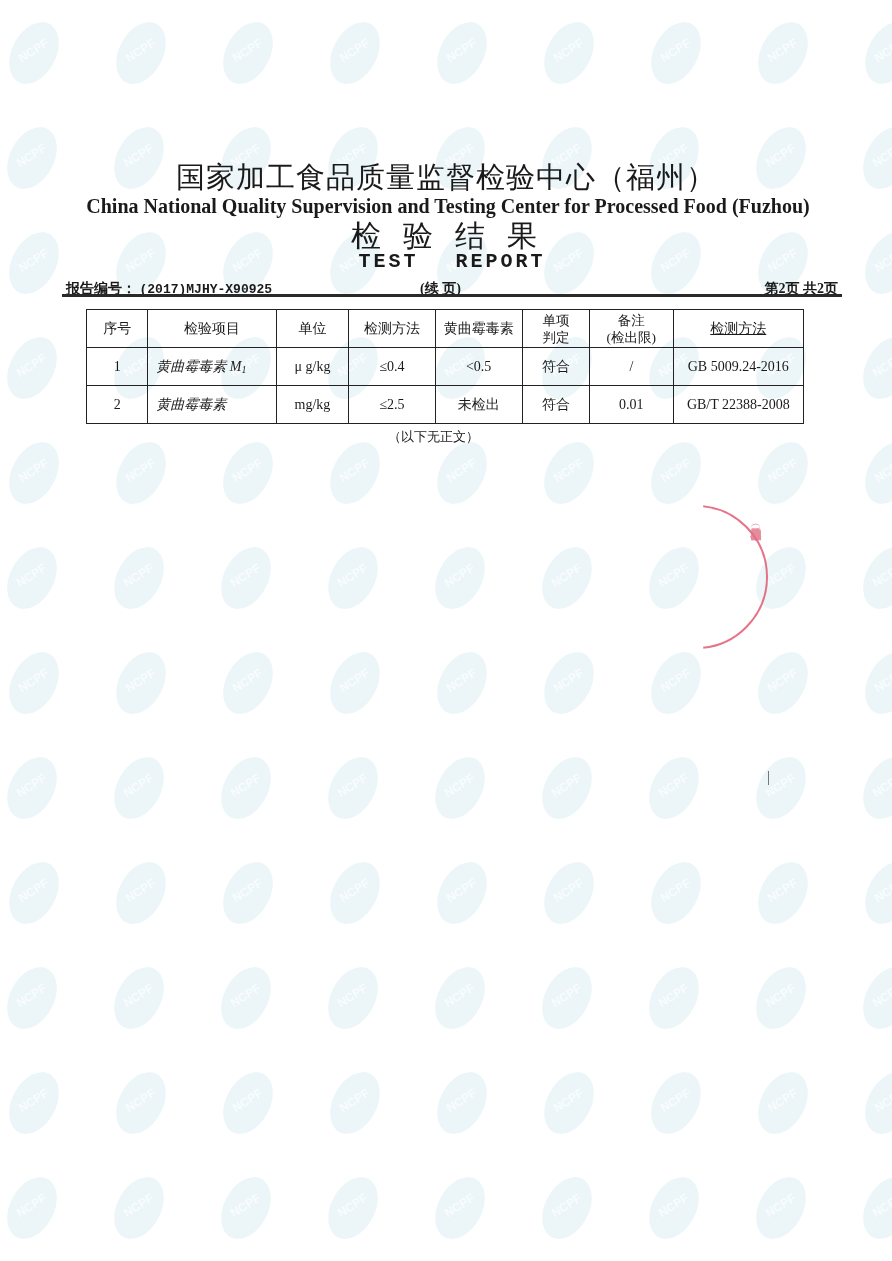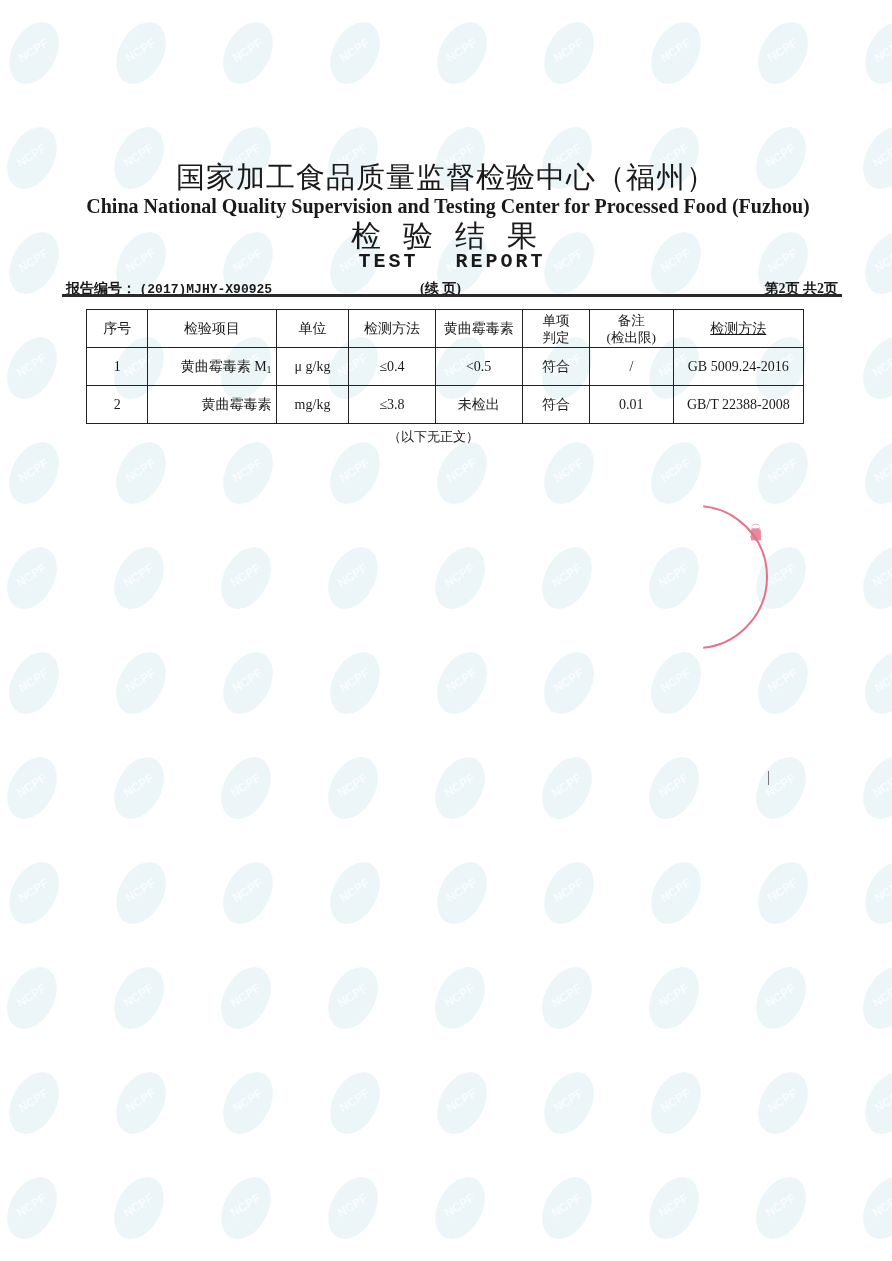--- a/index.html
+++ b/index.html
@@ -60,21 +60,21 @@
       position: absolute; top: 309px; left: 86px; width: 718px;
       border-collapse: collapse; font-size: 14px;
       font-family: "Liberation Serif", serif;
     }
     table.results th, table.results td {
       border: 1.5px solid #222; text-align: center; font-weight: normal;
       padding: 0 4px;
     }
     table.results thead tr { height: 38px; }
     table.results tbody tr { height: 38px; }
-    table.results td.item { text-align: right; padding-left: 8px; }
+    table.results td.item { text-align: left; padding-left: 8px; font-style: italic; }
     .col-no { width: 58px; }
     .col-item { width: 134px; }
     .col-unit { width: 68px; }
     .col-req { width: 85px; }
     .col-res { width: 86px; }
     .col-judge { width: 65px; }
     .col-note { width: 82px; }
     .col-method { width: 132px; text-decoration: underline; }
     .hdr-2line { line-height: 17px; font-size: 13.5px; }
     .sub { font-size: 10px; vertical-align: -2px; }
@@ -253,21 +253,21 @@
       <td>≤0.4</td>
       <td>&lt;0.5</td>
       <td>符合</td>
       <td>/</td>
       <td>GB 5009.24-2016</td>
     </tr>
     <tr>
       <td>2</td>
       <td class="item"><span>黄曲霉毒素</span><span class="sub"></span></td>
       <td>mg/kg</td>
-      <td>≤3.8</td>
+      <td>≤2.5</td>
       <td>未检出</td>
       <td>符合</td>
       <td>0.01</td>
       <td>GB/T 22388-2008</td>
     </tr>
   </tbody>
 </table>
 
 <div class="end-note">（以下无正文）</div>
 

